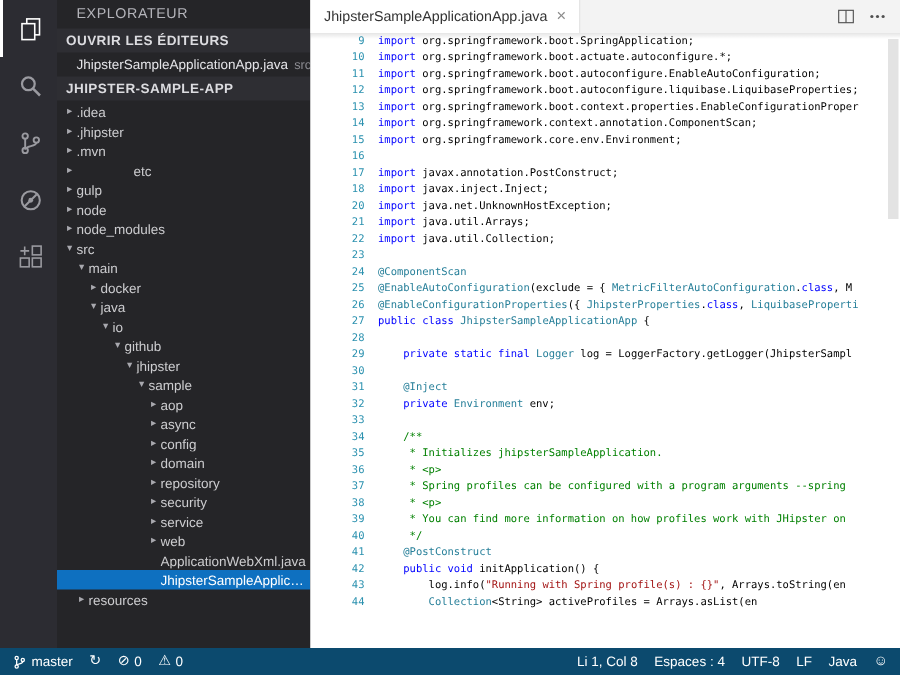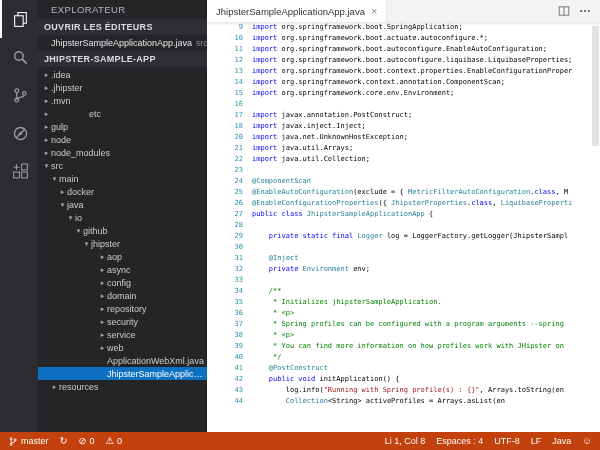--- a/index.html
+++ b/index.html
@@ -55,21 +55,21 @@
   .code-text { padding-left:9px; flex:1; overflow:hidden; }
   .tok-p { color:#000000; }
   .tok-k { color:#0000ff; }
   .tok-t { color:#267f99; }
   .tok-s { color:#a31515; }
   .tok-c { color:#008000; }
   .scroll-shadow { position:absolute; top:0; left:0; right:0; height:4px; background:linear-gradient(rgba(0,0,0,.10), rgba(0,0,0,0)); pointer-events:none; }
   .vscroll { position:absolute; right:1px; top:4px; width:7px; height:120px; background:rgba(100,100,100,.18); }
 
   
-  .statusbar { height:18px; flex:none; background:#c2410c; color:#ffffff; display:flex; justify-content:space-between; padding:0 8px; font-size:9px; }
+  .statusbar { height:18px; flex:none; background:#0c4a6e; color:#ffffff; display:flex; justify-content:space-between; padding:0 8px; font-size:9px; }
   .sb-group { display:flex; align-items:center; gap:11px; }
   .sb-item { display:flex; align-items:center; gap:3px; cursor:pointer; white-space:nowrap; }
   .sb-icon { display:flex; align-items:center; font-size:9.5px; line-height:1; }
 </style>
 </head>
 <body>
 
 <div class="window">
 
 
@@ -188,20 +188,24 @@
             <span class="twisty">▾</span>
             <span class="tree-label">io</span>
           </div>
           <div class="tree-row" style="padding-left: 36px;">
             <span class="twisty">▾</span>
             <span class="tree-label">github</span>
           </div>
           <div class="tree-row" style="padding-left: 44px;">
             <span class="twisty">▾</span>
             <span class="tree-label">jhipster</span>
+          </div>
+          <div class="tree-row" style="padding-left: 52px;">
+            <span class="twisty">▾</span>
+            <span class="tree-label">sample</span>
           </div>
           <div class="tree-row" style="padding-left: 60px;">
             <span class="twisty">▸</span>
             <span class="tree-label">aop</span>
           </div>
           <div class="tree-row" style="padding-left: 60px;">
             <span class="twisty">▸</span>
             <span class="tree-label">async</span>
           </div>
           <div class="tree-row" style="padding-left: 60px;">

